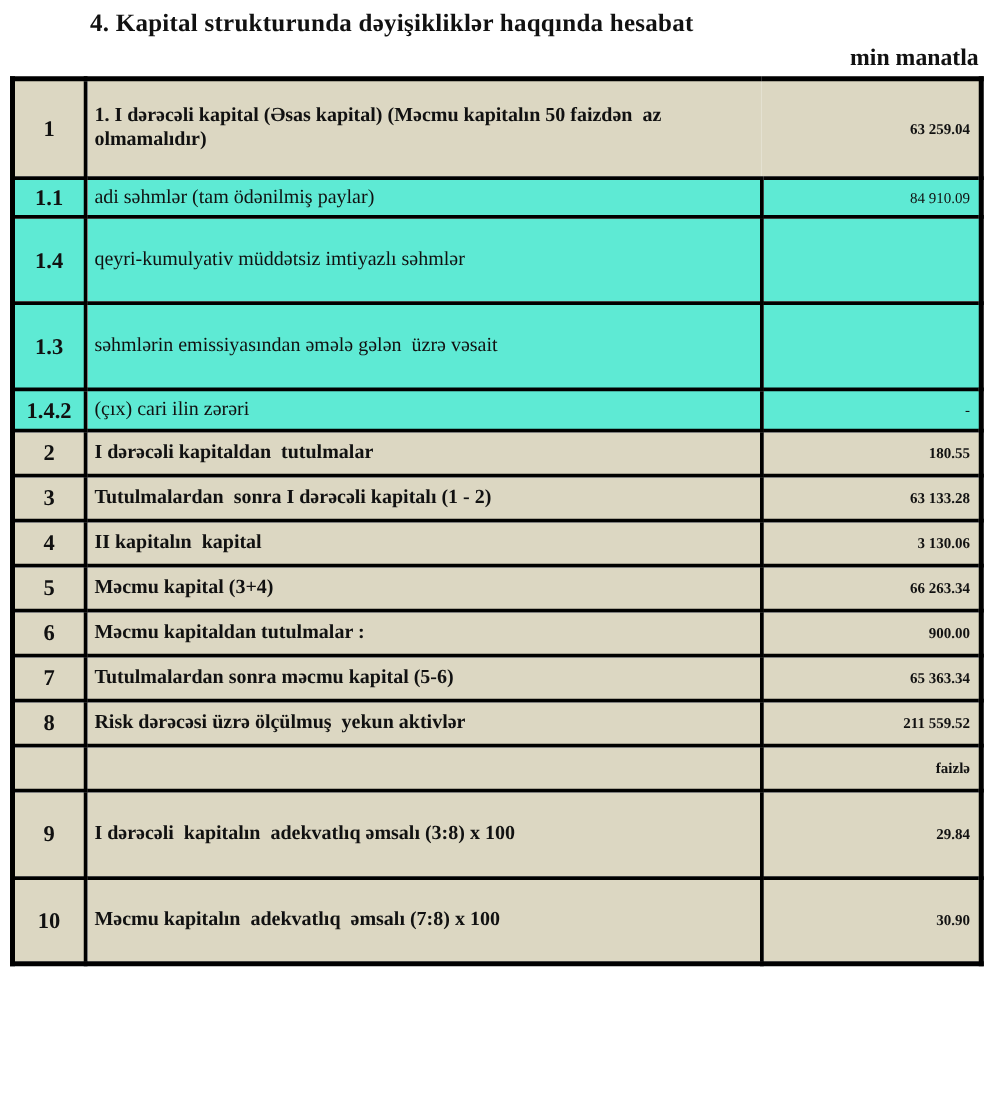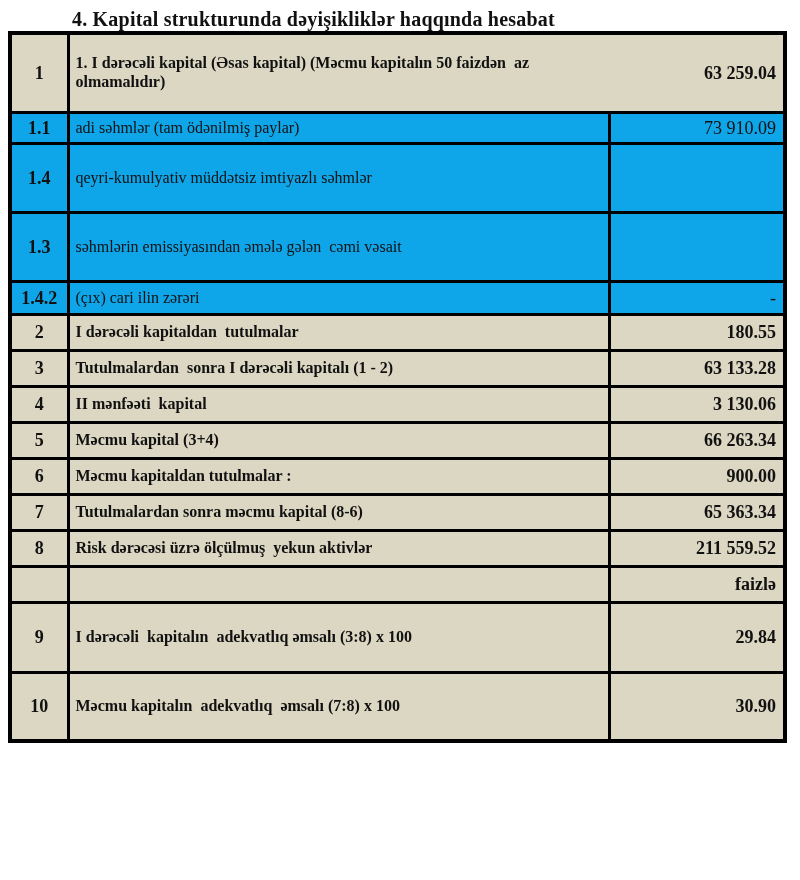--- a/index.html
+++ b/index.html
@@ -35,36 +35,36 @@
     border: 4px solid #000000;
   }
   col.c-num   { width: 58px; }
   col.c-label { width: 541px; }
   col.c-value { width: 176px; }
 
   td {
     border: 3px solid #000000;
     vertical-align: middle;
     overflow: hidden;
-    background: #0ea5e9;
+    background: #5eead4;
   }
   td.num {
     text-align: center;
     font-weight: bold;
     font-size: 18px;
     padding: 0 1px;
   }
   td.label {
     font-size: 16px;
     line-height: 1.18;
     padding: 1px 4px 1px 6px;
     white-space: pre-wrap;
   }
   td.value {
-    font-size: 18px;
+    font-size: 12px;
     padding: 0 7px 0 9px;
   }
   .valwrap {
     display: flex;
     justify-content: space-between;
     align-items: center;
     width: 100%;
   }
   .valwrap .val { text-align: right; flex: 1 1 auto; }
   .valwrap .minus { flex: 0 0 auto; }
@@ -83,20 +83,21 @@
   tr.h31 td { height: 31px; }
   tr.h65 td { height: 65px; }
   tr.h63 td { height: 63px; }
 </style>
 </head>
 <body>
 
 <div class="page">
 
   <div class="title">4. Kapital strukturunda dəyişikliklər haqqında hesabat</div>
+  <div class="unit-note">min manatla</div>
 
   <table class="report">
     <colgroup>
       <col class="c-num">
         <col class="c-label">
         <col class="c-value">
     </colgroup>
     <tbody>
 
       <tr class="shaded merged h74">
@@ -109,39 +110,39 @@
             </span>
           </td>
       </tr>
 
       <tr class="h26">
         <td class="num">1.1</td>
         <td class="label">adi səhmlər (tam ödənilmiş paylar)</td>
         <td class="value">
             <span class="valwrap">
               <span class="minus"></span>
-              <span class="val">73 910.09</span>
+              <span class="val">84 910.09</span>
             </span>
           </td>
       </tr>
 
       <tr class="h64">
         <td class="num">1.4</td>
         <td class="label">qeyri-kumulyativ müddətsiz imtiyazlı səhmlər</td>
         <td class="value">
             <span class="valwrap">
               <span class="minus"></span>
               <span class="val"></span>
             </span>
           </td>
       </tr>
 
       <tr class="h64">
         <td class="num">1.3</td>
-        <td class="label">səhmlərin emissiyasından əmələ gələn  cəmi vəsait</td>
+        <td class="label">səhmlərin emissiyasından əmələ gələn  üzrə vəsait</td>
         <td class="value">
             <span class="valwrap">
               <span class="minus"></span>
               <span class="val"></span>
             </span>
           </td>
       </tr>
 
 
 
@@ -175,21 +176,21 @@
         <td class="value">
             <span class="valwrap">
               <span class="minus"></span>
               <span class="val">63 133.28</span>
             </span>
           </td>
       </tr>
 
       <tr class="shaded h31">
         <td class="num">4</td>
-        <td class="label">II mənfəəti  kapital</td>
+        <td class="label">II kapitalın  kapital</td>
         <td class="value">
             <span class="valwrap">
               <span class="minus"></span>
               <span class="val">3 130.06</span>
             </span>
           </td>
       </tr>
 
       <tr class="shaded h31">
         <td class="num">5</td>
@@ -208,21 +209,21 @@
         <td class="value">
             <span class="valwrap">
               <span class="minus"></span>
               <span class="val">900.00</span>
             </span>
           </td>
       </tr>
 
       <tr class="shaded h31">
         <td class="num">7</td>
-        <td class="label">Tutulmalardan sonra məcmu kapital (8-6)</td>
+        <td class="label">Tutulmalardan sonra məcmu kapital (5-6)</td>
         <td class="value">
             <span class="valwrap">
               <span class="minus"></span>
               <span class="val">65 363.34</span>
             </span>
           </td>
       </tr>
 
       <tr class="shaded h31">
         <td class="num">8</td>

